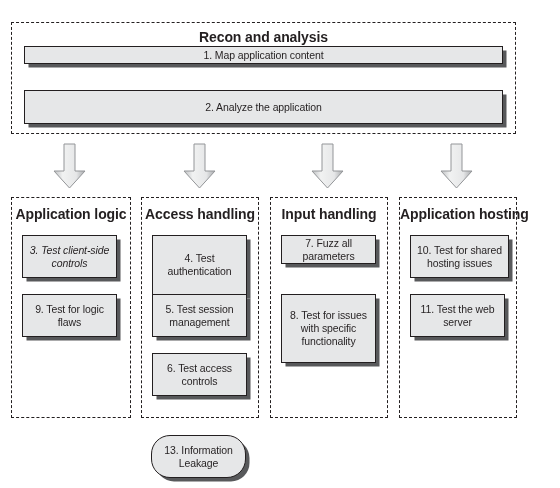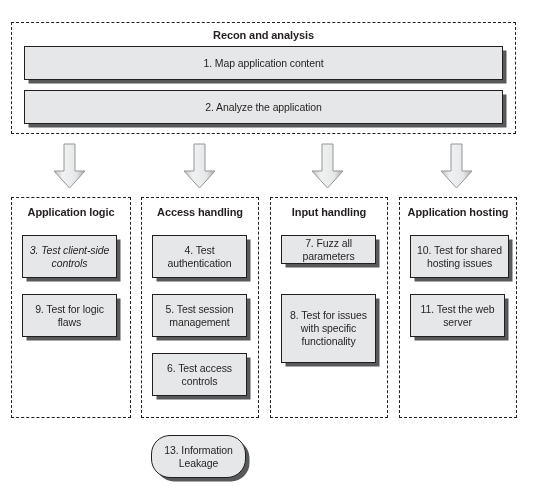--- a/index.html
+++ b/index.html
@@ -27,21 +27,21 @@
     position: absolute;
     border: 1px dashed #231f20;
     box-sizing: border-box;
     background: transparent;
   }
   .group-title {
     position: absolute;
     left: 0;
     right: 0;
     text-align: center;
-    font-size: 11px;
+    font-size: 14px;
     font-weight: bold;
     letter-spacing: -0.1px;
     color: #231f20;
     white-space: nowrap;
   }
 
   
   .node {
     position: absolute;
     box-sizing: border-box;
@@ -69,21 +69,21 @@
 </style>
 </head>
 <body>
 
 <div id="canvas">
 
   <div class="group" style="left:11px; top:22px; width:505px; height:112px;">
     <div class="group-title" style="top:6px;">Recon and analysis</div>
   </div>
 
-  <div class="node" style="left:24px; top:46px; width:479px; height:34px;">
+  <div class="node" style="left:24px; top:46px; width:479px; height:18px;">
     <span>1. Map application content</span>
   </div>
 
   <div class="node" style="left:24px; top:90px; width:479px; height:34px;">
     <span>2. Analyze the application</span>
   </div>
 
   <div class="arrow" style="left:53px; top:143px;">
     <svg width="33" height="46" viewBox="0 0 33 46" xmlns="http://www.w3.org/2000/svg">
       <defs>
@@ -125,21 +125,21 @@
   </div>
 
   <div class="node" style="left:22px; top:294px; width:95px; height:43px;">
     <span>9. Test for logic flaws</span>
   </div>
 
   <div class="group" style="left:141px; top:197px; width:118px; height:221px;">
     <div class="group-title" style="top:8px;">Access handling</div>
   </div>
 
-  <div class="node" style="left:152px; top:235px; width:95px; height:43px;">
+  <div class="node" style="left:152px; top:235px; width:95px; height:60px;">
     <span>4. Test authentication</span>
   </div>
 
   <div class="node" style="left:152px; top:294px; width:95px; height:43px;">
     <span>5. Test session management</span>
   </div>
 
   <div class="node" style="left:152px; top:353px; width:95px; height:43px;">
     <span>6. Test access controls</span>
   </div>

